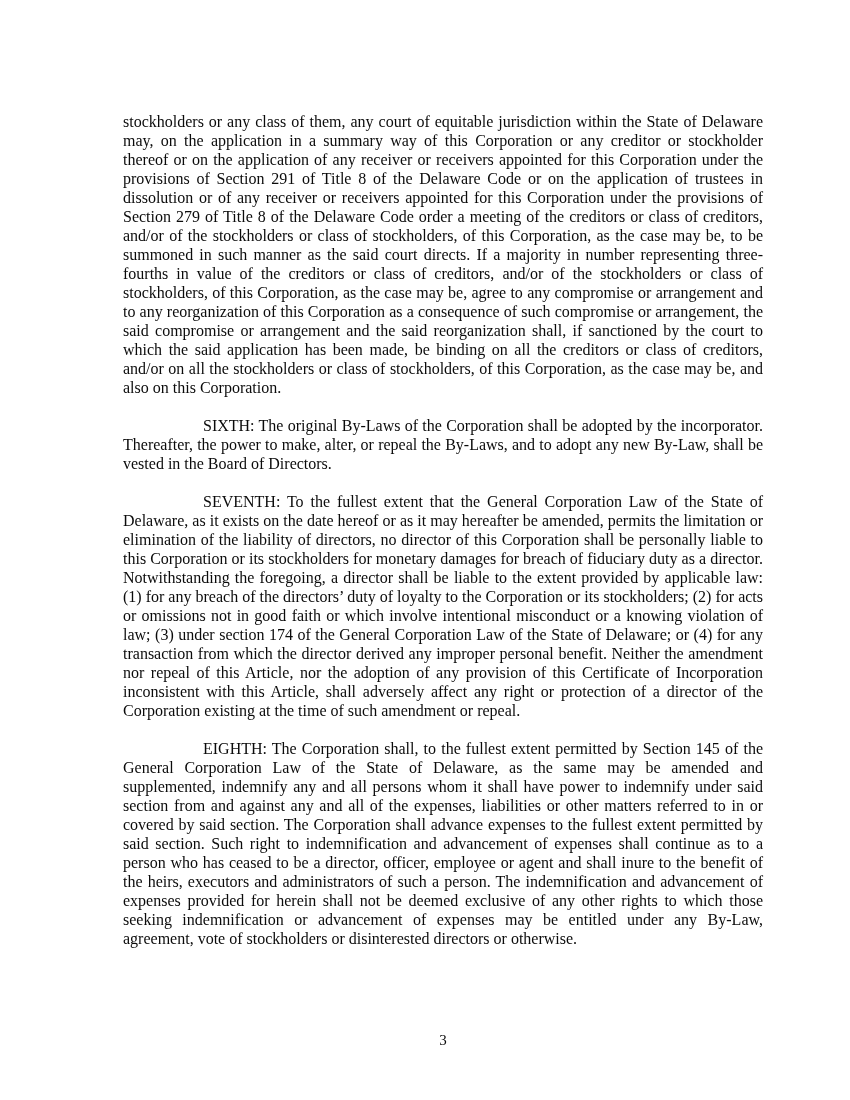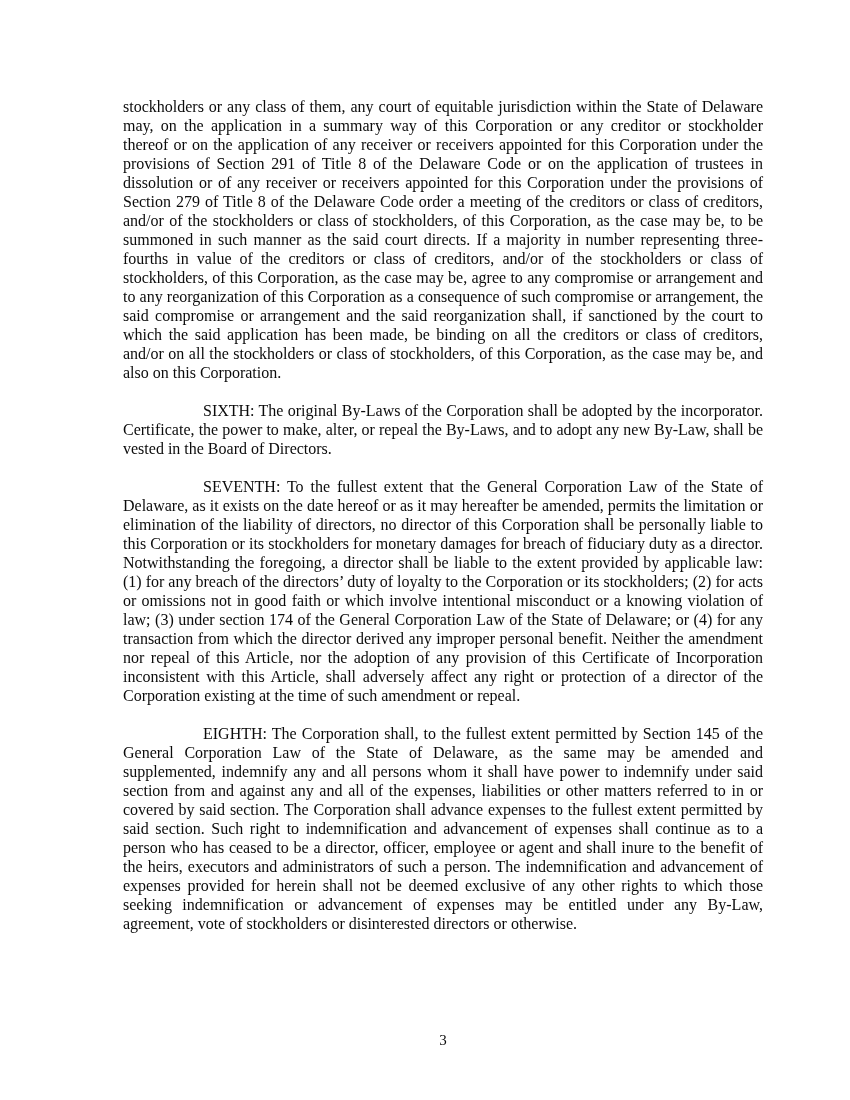--- a/index.html
+++ b/index.html
@@ -10,21 +10,21 @@
   .page {
     position: relative;
     width: 850px;
     height: 1100px;
     background: #ffffff;
     overflow: hidden;
   }
   .text-block {
     position: absolute;
     left: 123px;
-    top: 97px;
+    top: 112px;
     width: 640px;
     font-family: "Liberation Serif", "DejaVu Serif", serif;
     font-size: 16px;
     line-height: 19px;
     color: #0b0b0b;
     text-align: justify;
   }
   .para {
     margin: 0 0 19px 0;
   }
@@ -41,18 +41,18 @@
     font-size: 15px;
     color: #0b0b0b;
   }
 </style>
 </head>
 <body>
 
 <div class="page">
   <div class="text-block">
     <p class="para">stockholders or any class of them, any court of equitable jurisdiction within the State of Delaware may, on the application in a summary way of this Corporation or any creditor or stockholder thereof or on the application of any receiver or receivers appointed for this Corporation under the provisions of Section 291 of Title 8 of the Delaware Code or on the application of trustees in dissolution or of any receiver or receivers appointed for this Corporation under the provisions of Section 279 of Title 8 of the Delaware Code order a meeting of the creditors or class of creditors, and/or of the stockholders or class of stockholders, of this Corporation, as the case may be, to be summoned in such manner as the said court directs.  If a majority in number representing three-fourths in value of the creditors or class of creditors, and/or of the stockholders or class of stockholders, of this Corporation, as the case may be, agree to any compromise or arrangement and to any reorganization of this Corporation as a consequence of such compromise or arrangement, the said compromise or arrangement and the said reorganization shall, if sanctioned by the court to which the said application has been made, be binding on all the creditors or class of creditors, and/or on all the stockholders or class of stockholders, of this Corporation, as the case may be, and also on this Corporation.</p>
-    <p class="para indent">SIXTH:  The original By-Laws of the Corporation shall be adopted by the incorporator.  Certificate, the power to make, alter, or repeal the By-Laws, and to adopt any new By-Law, shall be vested in the Board of Directors.</p>
+    <p class="para indent">SIXTH:  The original By-Laws of the Corporation shall be adopted by the incorporator.  Thereafter, the power to make, alter, or repeal the By-Laws, and to adopt any new By-Law, shall be vested in the Board of Directors.</p>
     <p class="para indent">SEVENTH:  To the fullest extent that the General Corporation Law of the State of Delaware, as it exists on the date hereof or as it may hereafter be amended, permits the limitation or elimination of the liability of directors, no director of this Corporation shall be personally liable to this Corporation or its stockholders for monetary damages for breach of fiduciary duty as a director.  Notwithstanding the foregoing, a director shall be liable to the extent provided by applicable law: (1) for any breach of the directors’ duty of loyalty to the Corporation or its stockholders; (2) for acts or omissions not in good faith or which involve intentional misconduct or a knowing violation of law; (3) under section 174 of the General Corporation Law of the State of Delaware; or (4) for any transaction from which the director derived any improper personal benefit.  Neither the amendment nor repeal of this Article, nor the adoption of any provision of this Certificate of Incorporation inconsistent with this Article, shall adversely affect any right or protection of a director of the Corporation existing at the time of such amendment or repeal.</p>
     <p class="para indent">EIGHTH:  The Corporation shall, to the fullest extent permitted by Section 145 of the General Corporation Law of the State of Delaware, as the same may be amended and supplemented, indemnify any and all persons whom it shall have power to indemnify under said section from and against any and all of the expenses, liabilities or other matters referred to in or covered by said section.  The Corporation shall advance expenses to the fullest extent permitted by said section.  Such right to indemnification and advancement of expenses shall continue as to a person who has ceased to be a director, officer, employee or agent and shall inure to the benefit of the heirs, executors and administrators of such a person.  The indemnification and advancement of expenses provided for herein shall not be deemed exclusive of any other rights to which those seeking indemnification or advancement of expenses may be entitled under any By-Law, agreement, vote of stockholders or disinterested directors or otherwise.</p>
   </div>
   <div class="page-footer">3</div>
 </div>
 
 </body></html>

